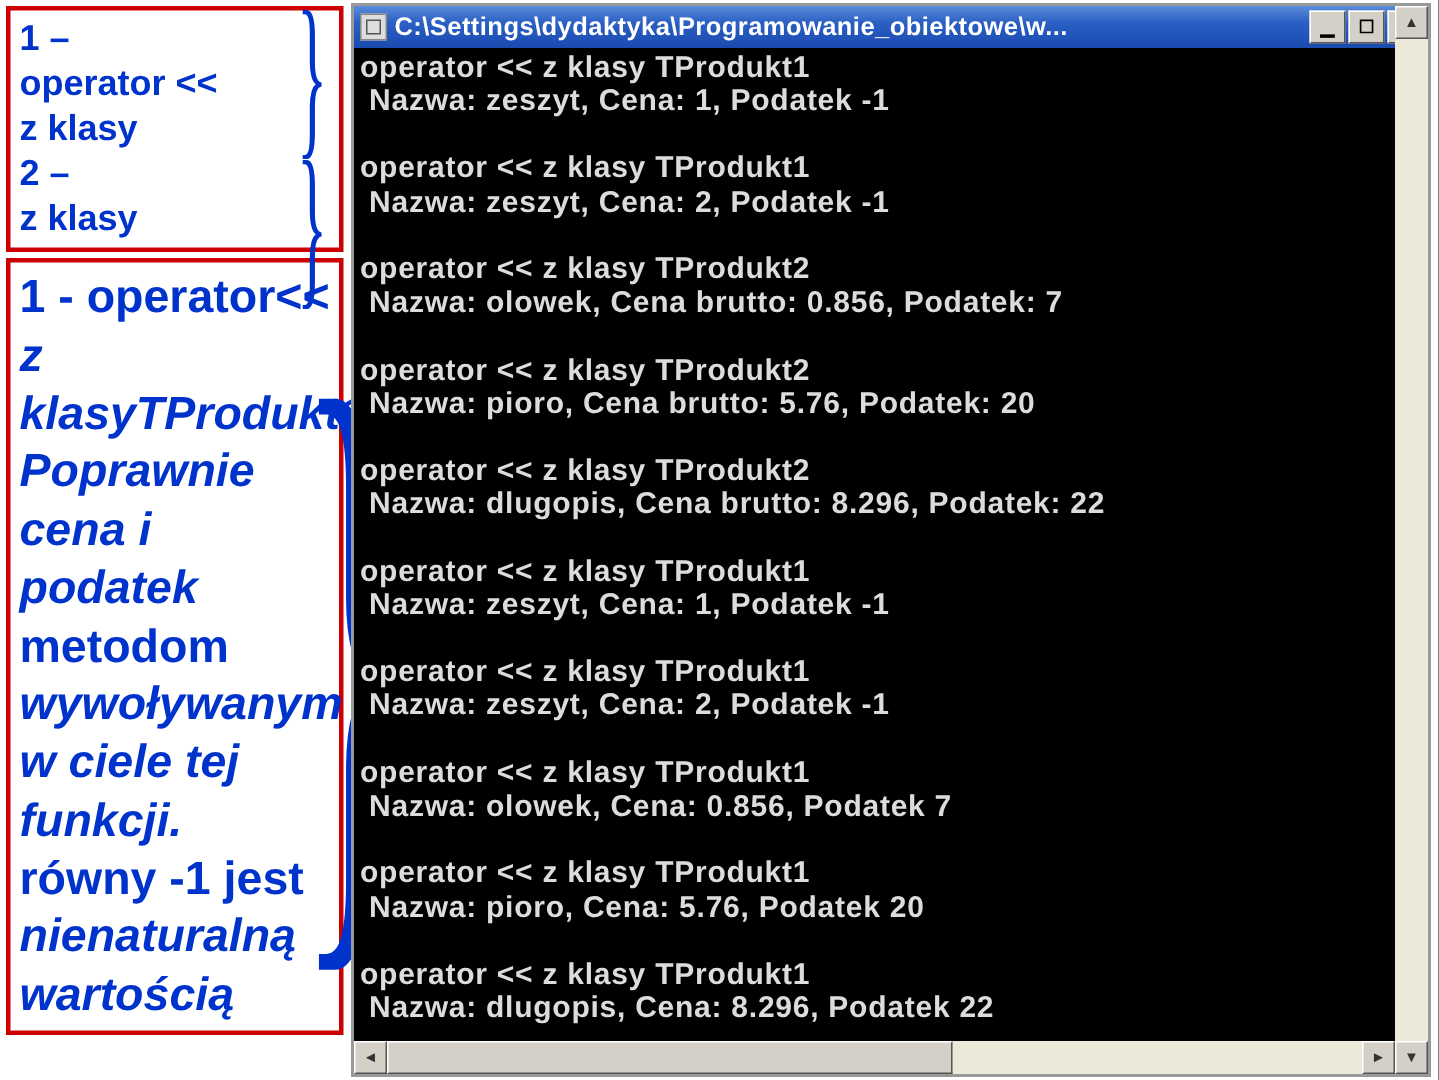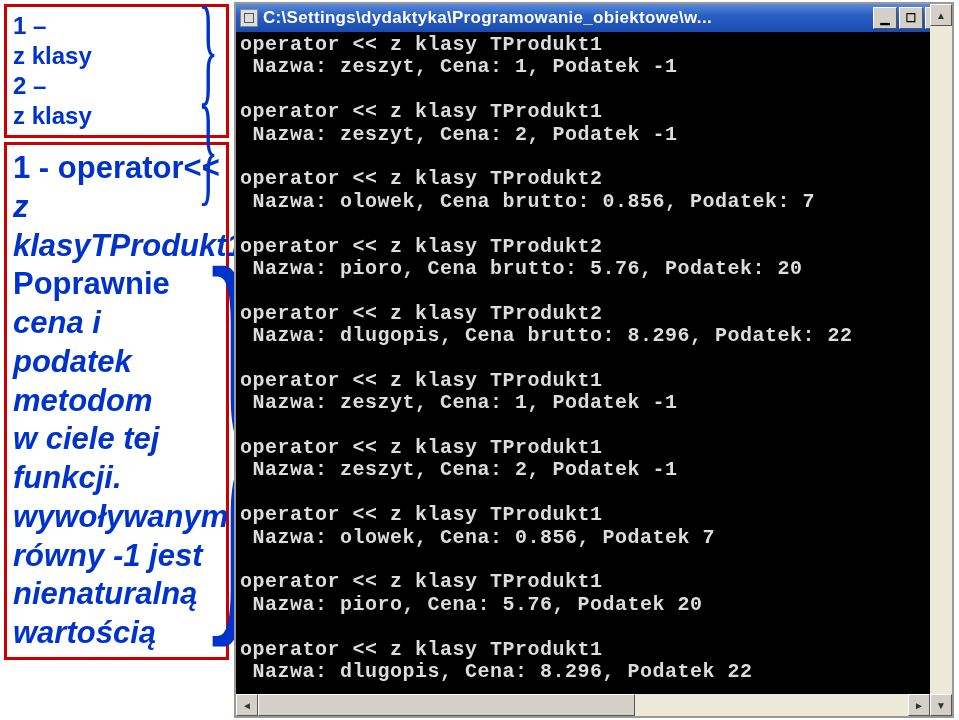--- a/index.html
+++ b/index.html
@@ -98,21 +98,21 @@
     align-items: center;
     justify-content: center;
     font-size: 12px;
     font-weight: bold;
     cursor: pointer;
   }
   .console {
     flex: 1;
     background: #000;
     color: #dcdcdc;
-    font-family: Liberation Mono, monospace;
+    font-family: Liberation Sans, sans-serif;
     font-size: 20px;
     font-weight: bold;
     line-height: 1.12;
     padding: 2px 4px 0 4px;
     white-space: pre;
     overflow: hidden;
     position: relative;
     letter-spacing: 0.5px;
   }
   .vscroll {
@@ -167,33 +167,34 @@
   }
   .corner { width: 22px; height: 22px; background: #d4d0c8; flex-shrink: 0; }
   .content-row { flex: 1; display: flex; min-height: 0; }
 </style>
 </head>
 <body>
 
 <div class="left-col">
   <div class="box">
     <div>1 –</div>
+    <div>operator &lt;&lt;</div>
     <div>z klasy</div>
     <div>2 –</div>
     <div>z klasy</div>
   </div>
   <div class="box box2">
     <div>1  - operator&lt;&lt;</div>
     <div style="font-style:italic">z klasyTProdukt1.</div>
-    <div style="">Poprawnie</div>
+    <div style="font-style:italic">Poprawnie</div>
     <div style="font-style:italic">cena i podatek</div>
-    <div style="font-style:italic">metodom</div>
+    <div style="">metodom</div>
+    <div style="font-style:italic">wywoływanym</div>
     <div style="font-style:italic">w ciele tej funkcji.</div>
-    <div style="font-style:italic">wywoływanym</div>
-    <div style="font-style:italic">równy -1 jest</div>
+    <div style="">równy -1 jest</div>
     <div style="font-style:italic">nienaturalną</div>
     <div style="font-style:italic">wartością</div>
   </div>
 </div>
 
 <div class="brace brace1">}</div>
 <div class="brace brace2">}</div>
 <div class="brace brace3">}</div>
 
 <div class="window">

